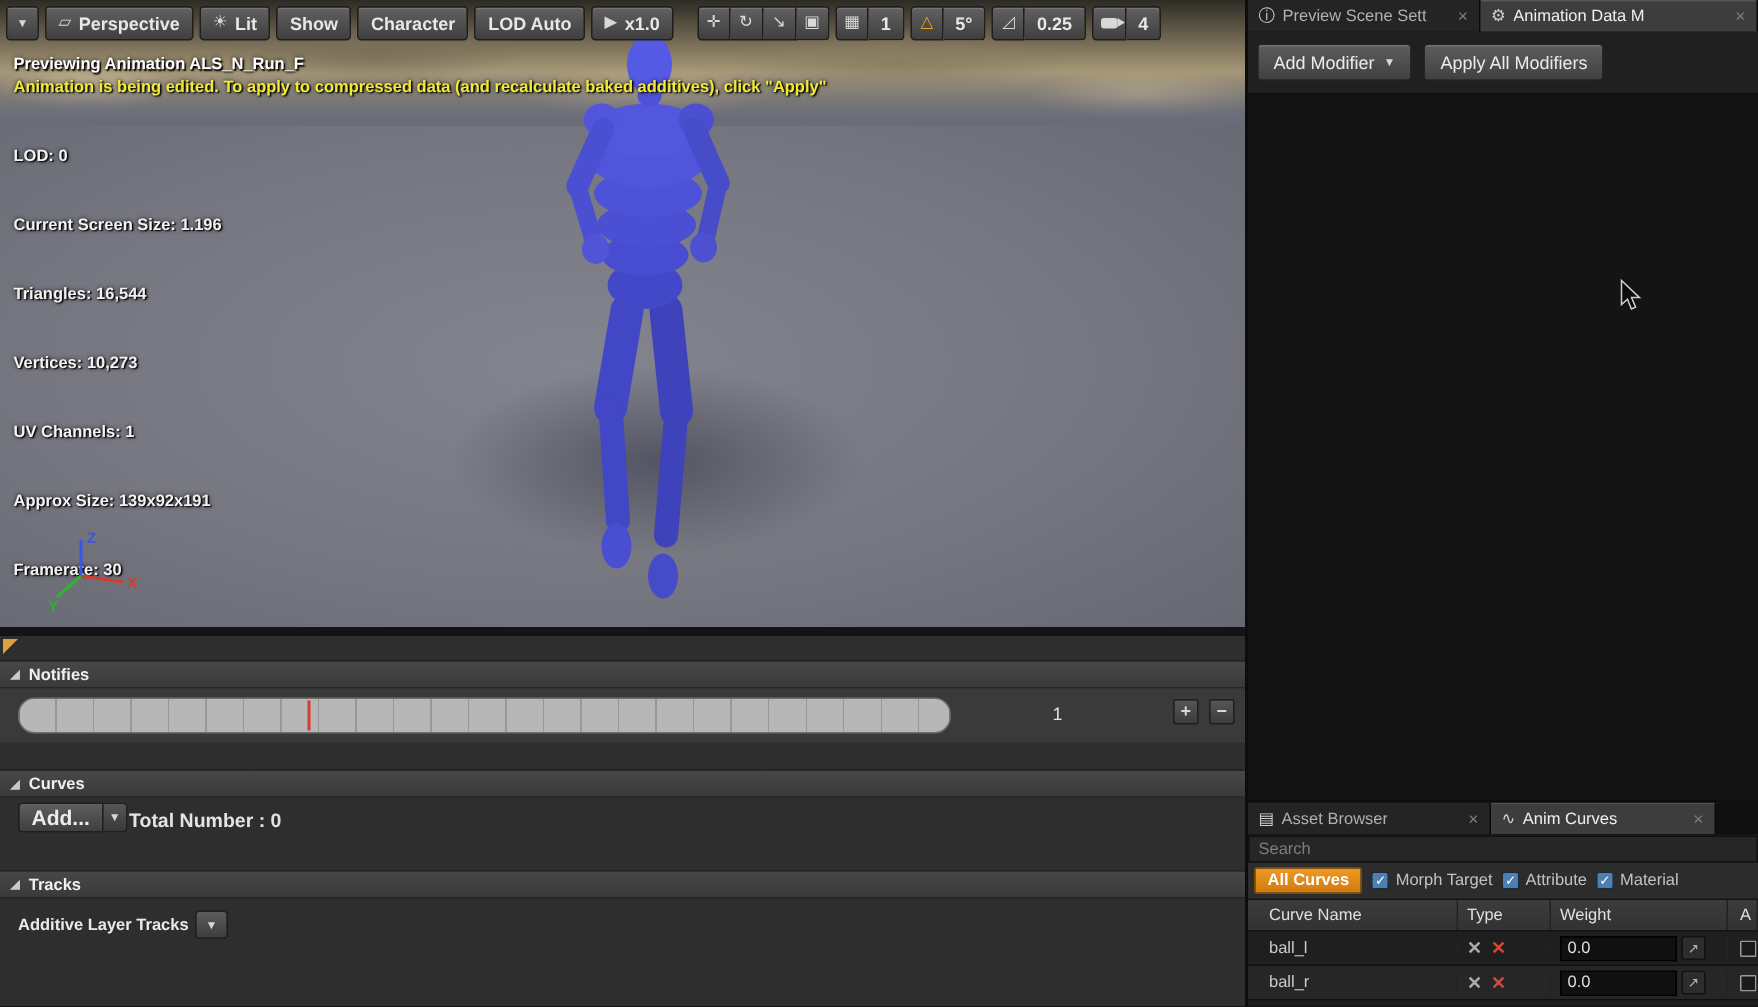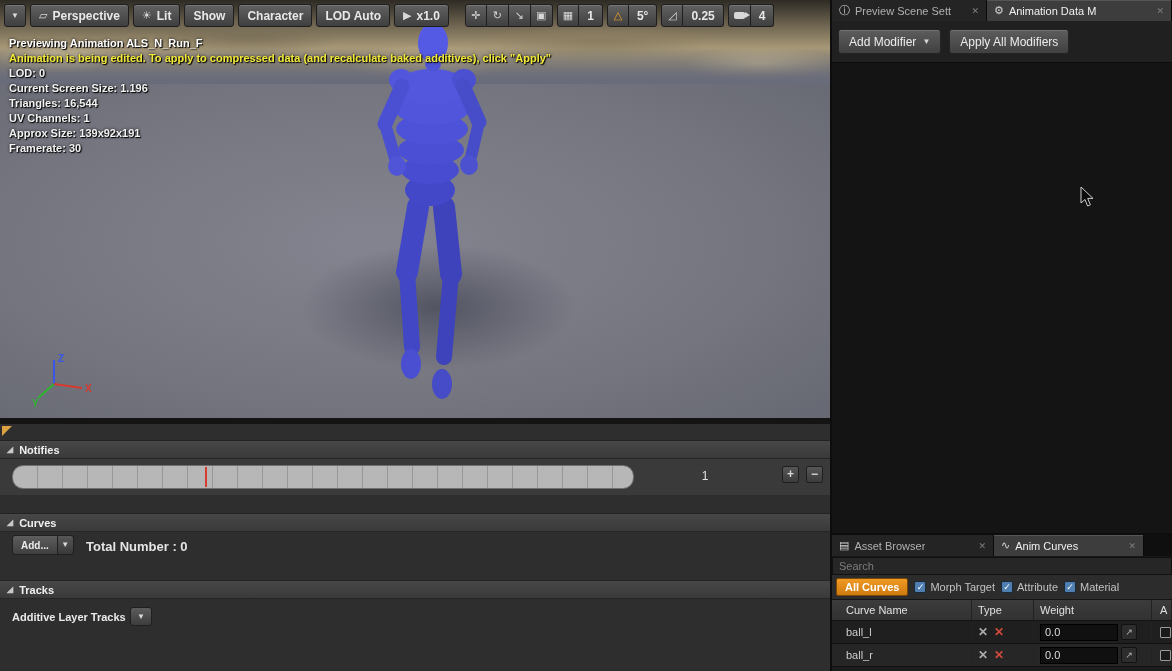--- a/index.html
+++ b/index.html
@@ -44,21 +44,21 @@
   .vgroup .vbtn:first-child { border-radius:3px 0 0 3px; border-left-width:1px; }
   .vgroup .vbtn:last-child { border-radius:0 3px 3px 0; }
   .xfm-group { margin-left:12px; }
   .cam-icon { width:11px; height:7px; background:#d8d8d8; border-radius:2px; position:relative; display:inline-block; }
   .cam-icon::after { content:""; position:absolute; left:11px; top:0;
     border-left:5px solid #d8d8d8; border-top:3.5px solid transparent; border-bottom:3.5px solid transparent; }
 
   .vp-overlay { position:absolute; left:9px; top:36px; z-index:4; font-size:11px; font-weight:bold;
     line-height:15px; color:#fff; text-shadow: 1px 1px 1px #000, 0 0 3px rgba(0,0,0,.8); }
   .vp-overlay .warn { color:#f2ea38; }
-  .vp-overlay .stat { color:#f2f2f2; }
+  .vp-overlay .stat { color:#f2f2f2;margin-top:31px; }
 
   .floor-shadow { position:absolute; left:252px; top:222px; width:372px; height:170px;
     background: radial-gradient(closest-side, rgba(38,40,58,.48), rgba(38,40,58,0) 74%); }
 
   .axis-gizmo { position:absolute; left:24px; bottom:10px; z-index:4; }
 
   
   #left-bottom { position:absolute; left:0; top:424px; width:830px; height:247px; background:#2e2e2e; }
   .corner-marker { position:absolute; left:2px; top:2px; width:0; height:0;
     border-top:10px solid #dca23f; border-right:10px solid transparent; }
@@ -72,21 +72,21 @@
     border:1px solid #6f6f6f; border-radius:11px; overflow:hidden;
     background: repeating-linear-gradient(90deg, #b7b7b7 0 24px, #989898 24px 25px); }
   .playhead { position:absolute; left:192px; top:1px; bottom:1px; width:2px; background:#d63c30; }
   .track-num { position:absolute; left:690px; top:45px; width:30px; text-align:center;
     font-size:12px; color:#e2e2e2; }
   .sq-btn { position:absolute; width:17px; height:17px; background:linear-gradient(#565656,#3c3c3c);
     border:1px solid #1f1f1f; border-radius:2px; color:#d8d8d8; font-size:12px; line-height:15px;
     text-align:center; font-weight:bold; }
   .add-split { position:absolute; left:12px; top:111px; display:flex; height:20px; }
   .add-main { display:flex; align-items:center; padding:0 8px; background:linear-gradient(#5e5e5e,#3f3f3f);
-    border:1px solid #1f1f1f; border-radius:3px 0 0 3px; font-size:10px; font-weight:bold; color:#ececec; }
+    border:1px solid #1f1f1f; border-radius:3px 0 0 3px; font-size:14px; font-weight:bold; color:#ececec; }
   .add-arrow { display:flex; align-items:center; justify-content:center; width:16px;
     background:linear-gradient(#565656,#393939); border:1px solid #1f1f1f; border-left:none;
     border-radius:0 3px 3px 0; }
   .total-label { position:absolute; left:86px; top:115px; font-size:13px; font-weight:bold; color:#e4e4e4; }
   .additive-label { position:absolute; left:12px; top:187px; font-size:11px; font-weight:bold; color:#eaeaea; }
   .dd-btn { position:absolute; left:130px; top:183px; width:22px; height:19px;
     background:linear-gradient(#5c5c5c,#3d3d3d); border:1px solid #1f1f1f; border-radius:3px;
     display:flex; align-items:center; justify-content:center; }
 
   
@@ -258,20 +258,21 @@
         </div>
       </div>
     </div>
 
     <div class="vp-overlay">
       <div>Previewing Animation ALS_N_Run_F</div>
       <div class="warn">Animation is being edited. To apply to compressed data (and recalculate baked additives), click "Apply"</div>
       <div class="stat">LOD: 0</div>
       <div class="stat">Current Screen Size: 1.196</div>
       <div class="stat">Triangles: 16,544</div>
+      <div class="stat">Vertices: 10,273</div>
       <div class="stat">UV Channels: 1</div>
       <div class="stat">Approx Size: 139x92x191</div>
       <div class="stat">Framerate: 30</div>
     </div>
 
     <svg class="axis-gizmo" width="72" height="58" viewBox="0 0 72 58">
       <line x1="30" y1="34" x2="30" y2="10" stroke="#3a55e8" stroke-width="2"></line>
       <line x1="30" y1="34" x2="14" y2="48" stroke="#2eb52e" stroke-width="2"></line>
       <line x1="30" y1="34" x2="58" y2="38" stroke="#d63a2e" stroke-width="2"></line>
       <text x="34" y="12" fill="#3a55e8" font-size="10" font-weight="bold">Z</text>

